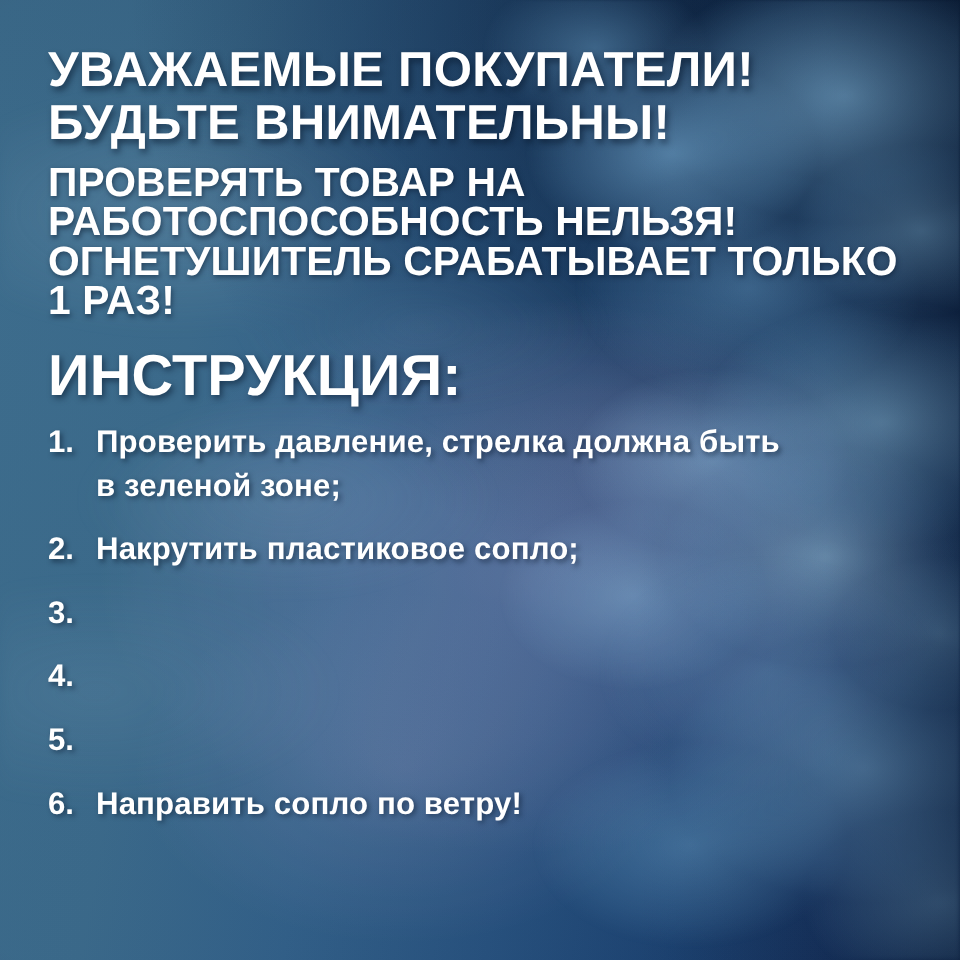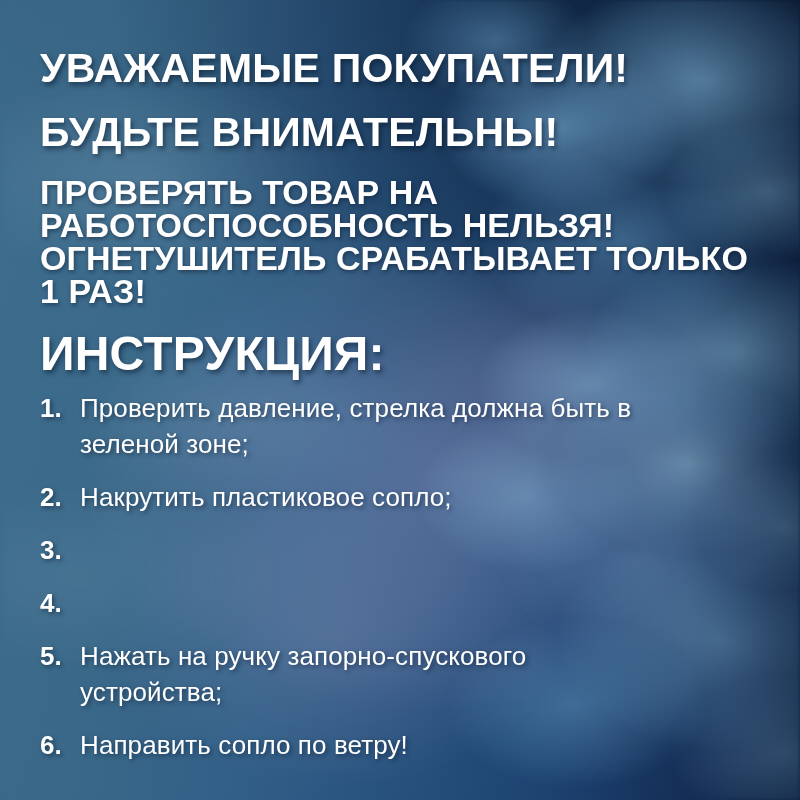--- a/index.html
+++ b/index.html
@@ -117,21 +117,21 @@
     z-index: 5;
     padding: 0 40px;
   }
 
   .title {
     margin: 0;
     padding-top: 36px;
     color: #ffffff;
     font-size: 41px;
     font-weight: 700;
-    line-height: 64px;
+    line-height: 44px;
     letter-spacing: 0.2px;
     text-shadow: 2px 3px 5px rgba(6,20,40,0.55);
     white-space: pre-line;
   }
 
   .subtitle {
     margin: 12px 0 0 0;
     color: #ffffff;
     font-size: 34px;
     font-weight: 600;
@@ -168,21 +168,21 @@
     width: 40px;
     color: #ffffff;
     font-size: 26px;
     font-weight: 700;
     line-height: 36px;
     text-shadow: 2px 2px 4px rgba(6,20,40,0.5);
   }
   .step-text {
     color: #ffffff;
     font-size: 26px;
-    font-weight: 400;
+    font-weight: 700;
     line-height: 36px;
     letter-spacing: 0.1px;
     max-width: 570px;
     text-shadow: 2px 2px 4px rgba(6,20,40,0.5);
   }
 </style>
 </head>
 <body>
 
 <div id="poster">
@@ -216,21 +216,20 @@
         <span class="step-text">Накрутить пластиковое сопло;</span>
       </li>
       <li class="step">
         <span class="step-number">3.</span>
       </li>
       <li class="step">
         <span class="step-number">4.</span>
       </li>
       <li class="step">
         <span class="step-number">5.</span>
-        <span class="step-text">Нажать на ручку запорно-спускового устройства;</span>
       </li>
       <li class="step">
         <span class="step-number">6.</span>
         <span class="step-text">Направить сопло по ветру!</span>
       </li>
     </ol>
 
   </div>
 </div>
 

